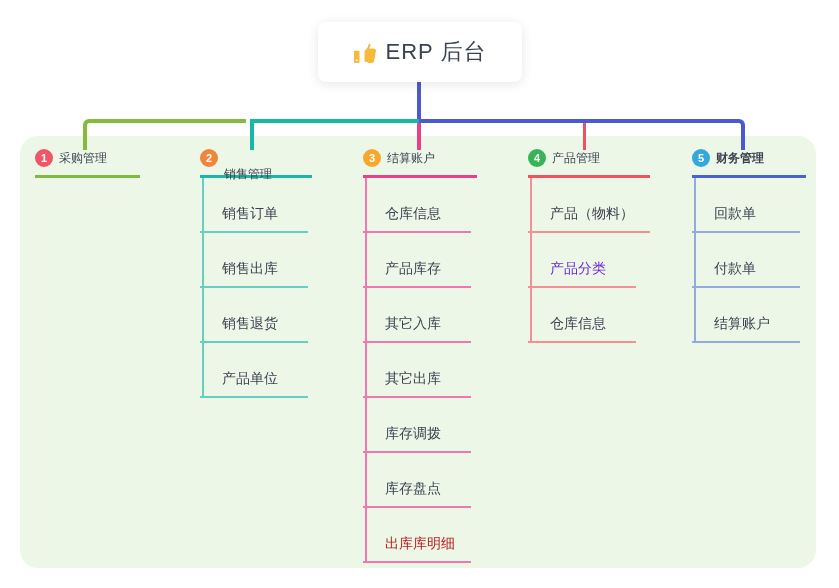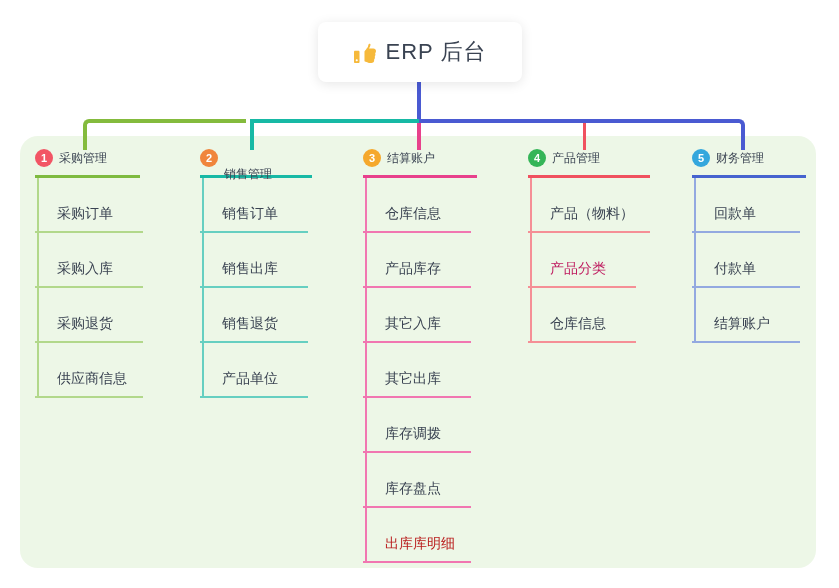--- a/index.html
+++ b/index.html
@@ -71,35 +71,20 @@
     </span>
     <span class="root-title">ERP 后台</span>
   </div>
 
   <div id="branches">
       <div class="branch" style="left: 35px;">
         <div class="branch-header" style="width: 105px; border-bottom: 3px solid rgb(126, 186, 63);">
           <span class="badge" style="background: rgb(242, 85, 101);">1</span>
           <span class="branch-label" style="color: rgb(58, 67, 82);">采购管理</span>
         </div>
-        <div class="children">
-          <div class="vline" style="height: 220px; background: rgb(178, 216, 139);"></div>
-          <div class="childwrap">
-            <div class="child" style="color: rgb(58, 67, 82); border-bottom-color: rgb(178, 216, 139);">采购订单</div>
-          </div>
-          <div class="childwrap">
-            <div class="child" style="color: rgb(58, 67, 82); border-bottom-color: rgb(178, 216, 139);">采购入库</div>
-          </div>
-          <div class="childwrap">
-            <div class="child" style="color: rgb(58, 67, 82); border-bottom-color: rgb(178, 216, 139);">采购退货</div>
-          </div>
-          <div class="childwrap">
-            <div class="child" style="color: rgb(58, 67, 82); border-bottom-color: rgb(178, 216, 139);">供应商信息</div>
-          </div>
-        </div>
       </div>
       <div class="branch" style="left: 200px;">
         <div class="branch-header" style="width: 112px; border-bottom: 3px solid rgb(23, 185, 165);">
           <span class="badge" style="background: rgb(240, 133, 60);">2</span>
           <span class="branch-label" style="color: rgb(58, 67, 82); margin-top: 32px;">销售管理</span>
         </div>
         <div class="children">
           <div class="vline" style="height: 220px; background: rgb(102, 207, 193);"></div>
           <div class="childwrap">
             <div class="child" style="color: rgb(58, 67, 82); border-bottom-color: rgb(102, 207, 193);">销售订单</div>
@@ -149,31 +134,31 @@
         <div class="branch-header" style="width: 122px; border-bottom: 3px solid rgb(240, 81, 95);">
           <span class="badge" style="background: rgb(53, 181, 88);">4</span>
           <span class="branch-label" style="color: rgb(58, 67, 82);">产品管理</span>
         </div>
         <div class="children">
           <div class="vline" style="height: 165px; background: rgb(245, 143, 150);"></div>
           <div class="childwrap">
             <div class="child" style="color: rgb(58, 67, 82); border-bottom-color: rgb(245, 143, 150);">产品（物料）</div>
           </div>
           <div class="childwrap">
-            <div class="child" style="color: #be185d; border-bottom-color: rgb(245, 143, 150);">产品分类</div>
+            <div class="child" style="color: #6d28d9; border-bottom-color: rgb(245, 143, 150);">产品分类</div>
           </div>
           <div class="childwrap">
             <div class="child" style="color: rgb(58, 67, 82); border-bottom-color: rgb(245, 143, 150);">仓库信息</div>
           </div>
         </div>
       </div>
       <div class="branch" style="left: 692px;">
         <div class="branch-header" style="width: 114px; border-bottom: 3px solid rgb(70, 99, 207);">
           <span class="badge" style="background: rgb(52, 167, 221);">5</span>
-          <span class="branch-label" style="color: rgb(58, 67, 82);">财务管理</span>
+          <span class="branch-label" style="color: rgb(58, 67, 82); font-weight: bold;">财务管理</span>
         </div>
         <div class="children">
           <div class="vline" style="height: 165px; background: rgb(147, 169, 224);"></div>
           <div class="childwrap">
             <div class="child" style="color: rgb(58, 67, 82); border-bottom-color: rgb(147, 169, 224);">回款单</div>
           </div>
           <div class="childwrap">
             <div class="child" style="color: rgb(58, 67, 82); border-bottom-color: rgb(147, 169, 224);">付款单</div>
           </div>
           <div class="childwrap">

